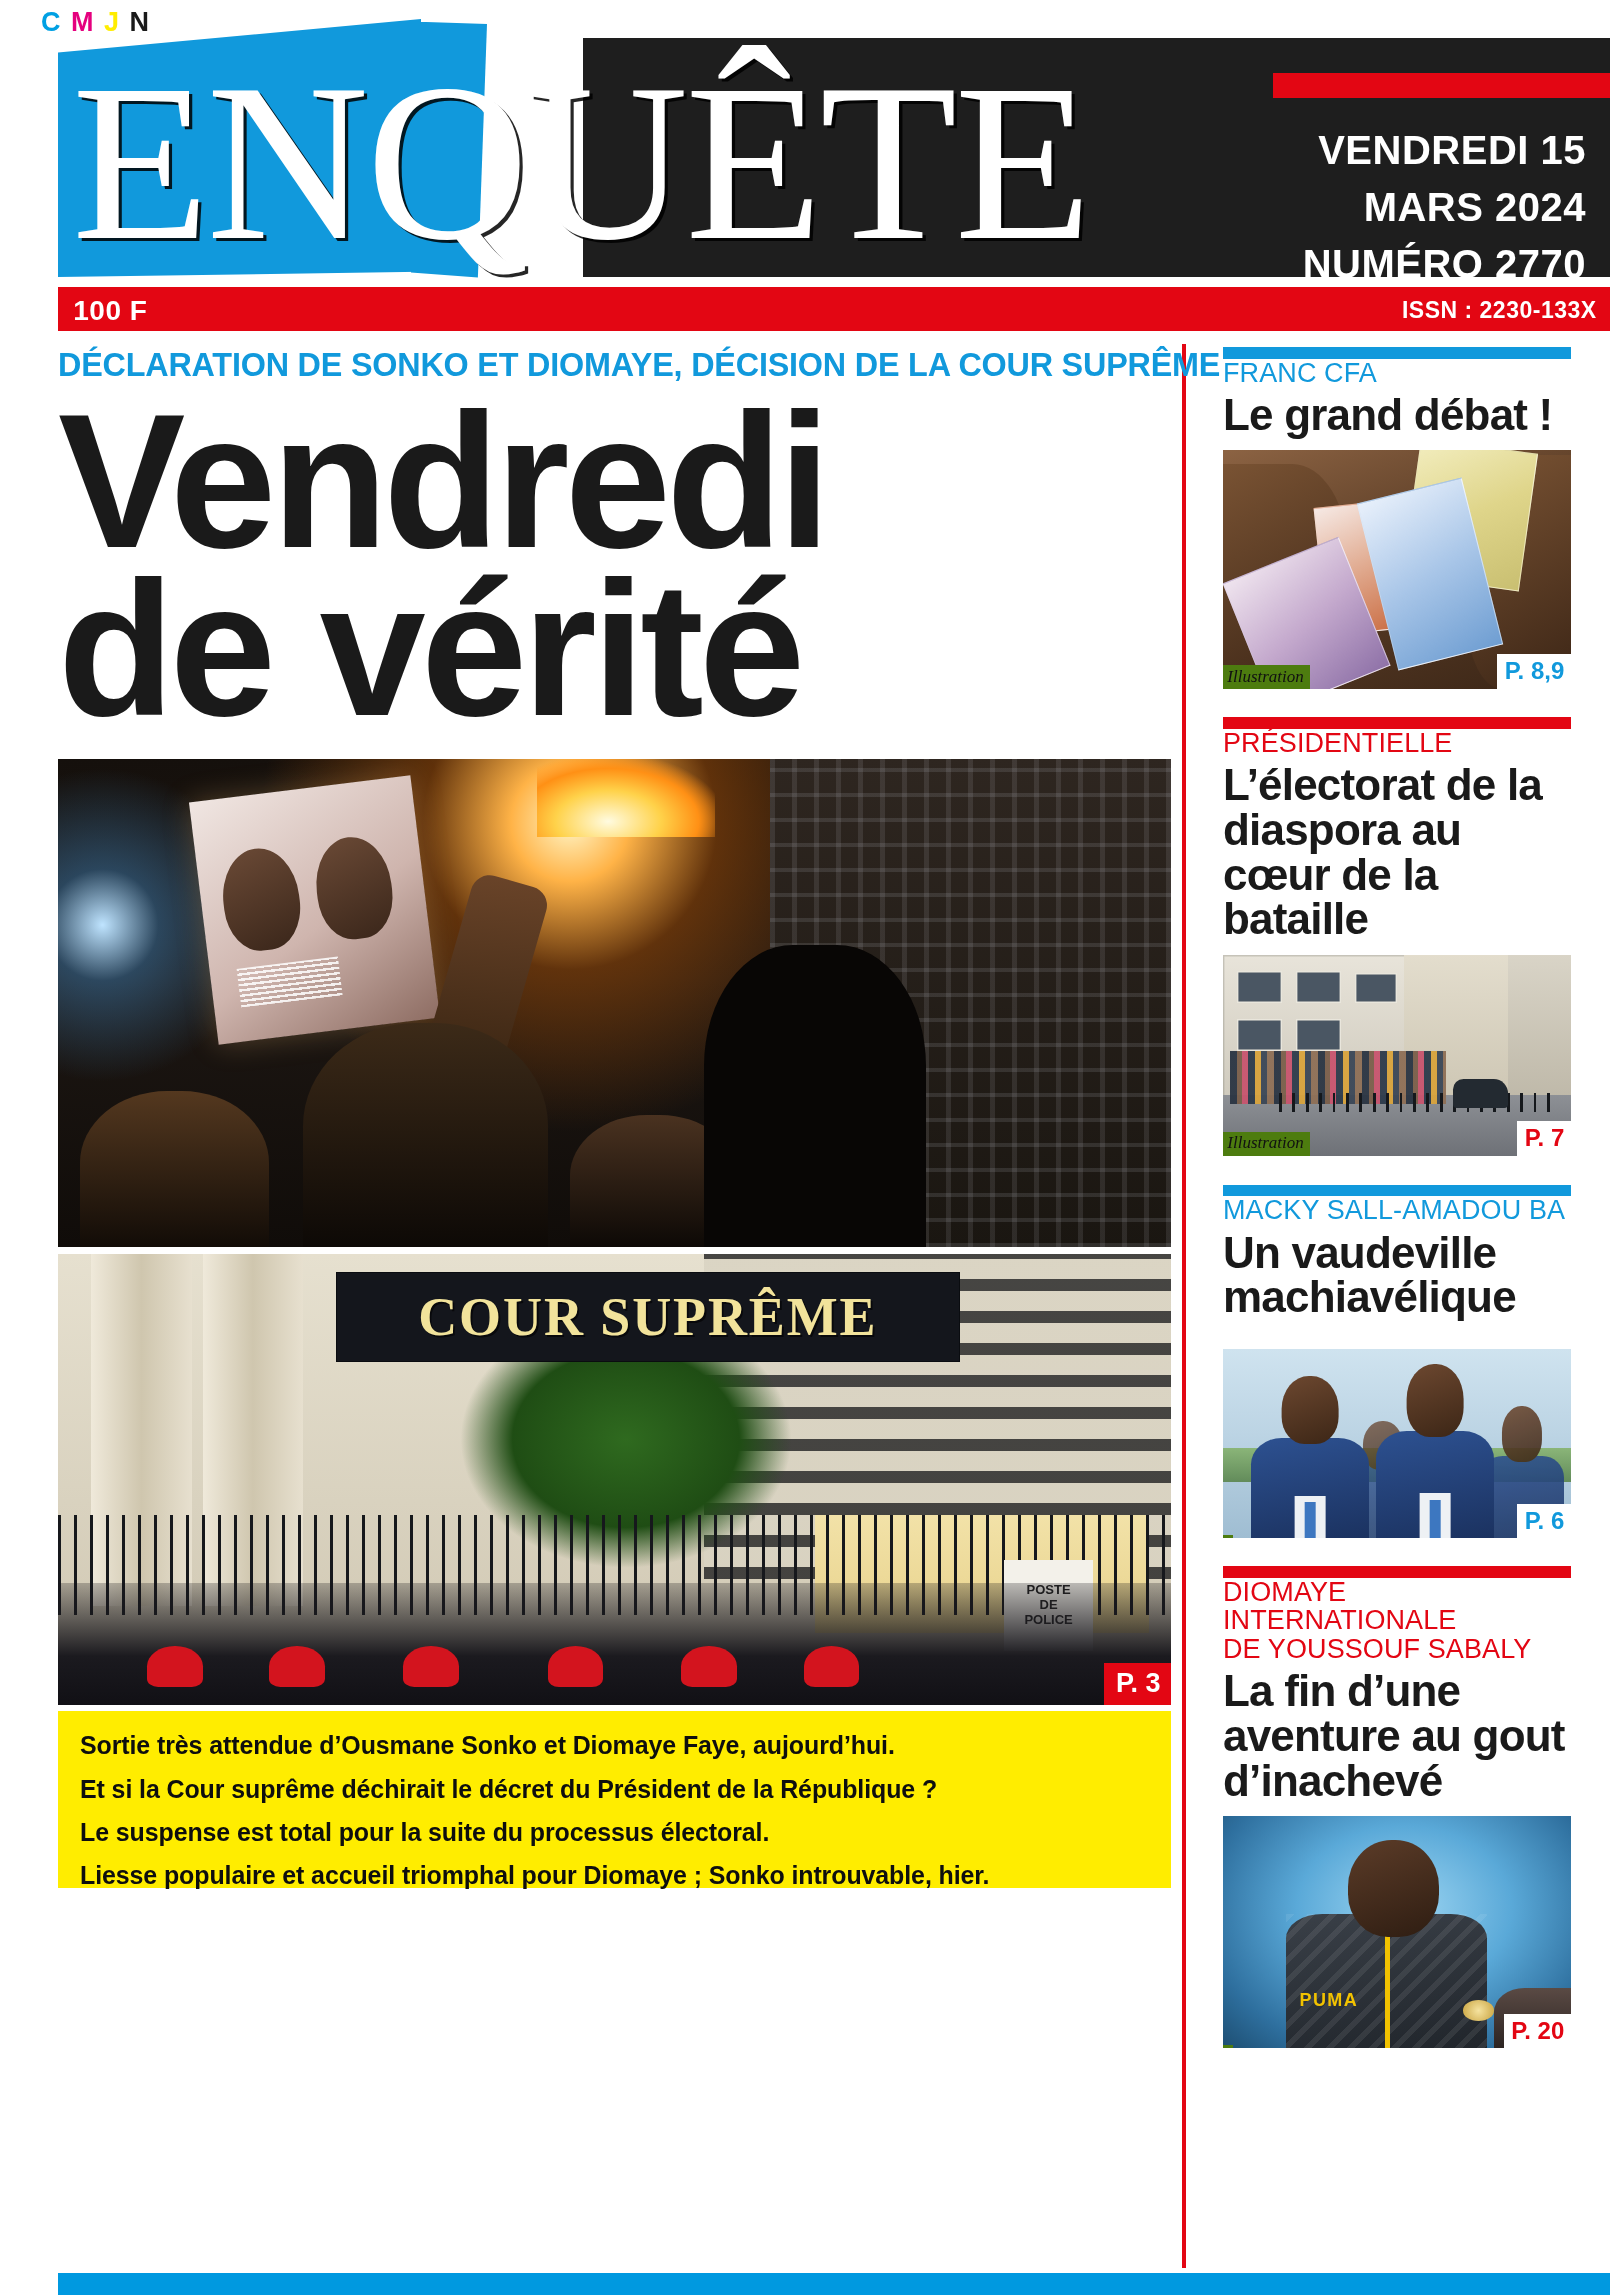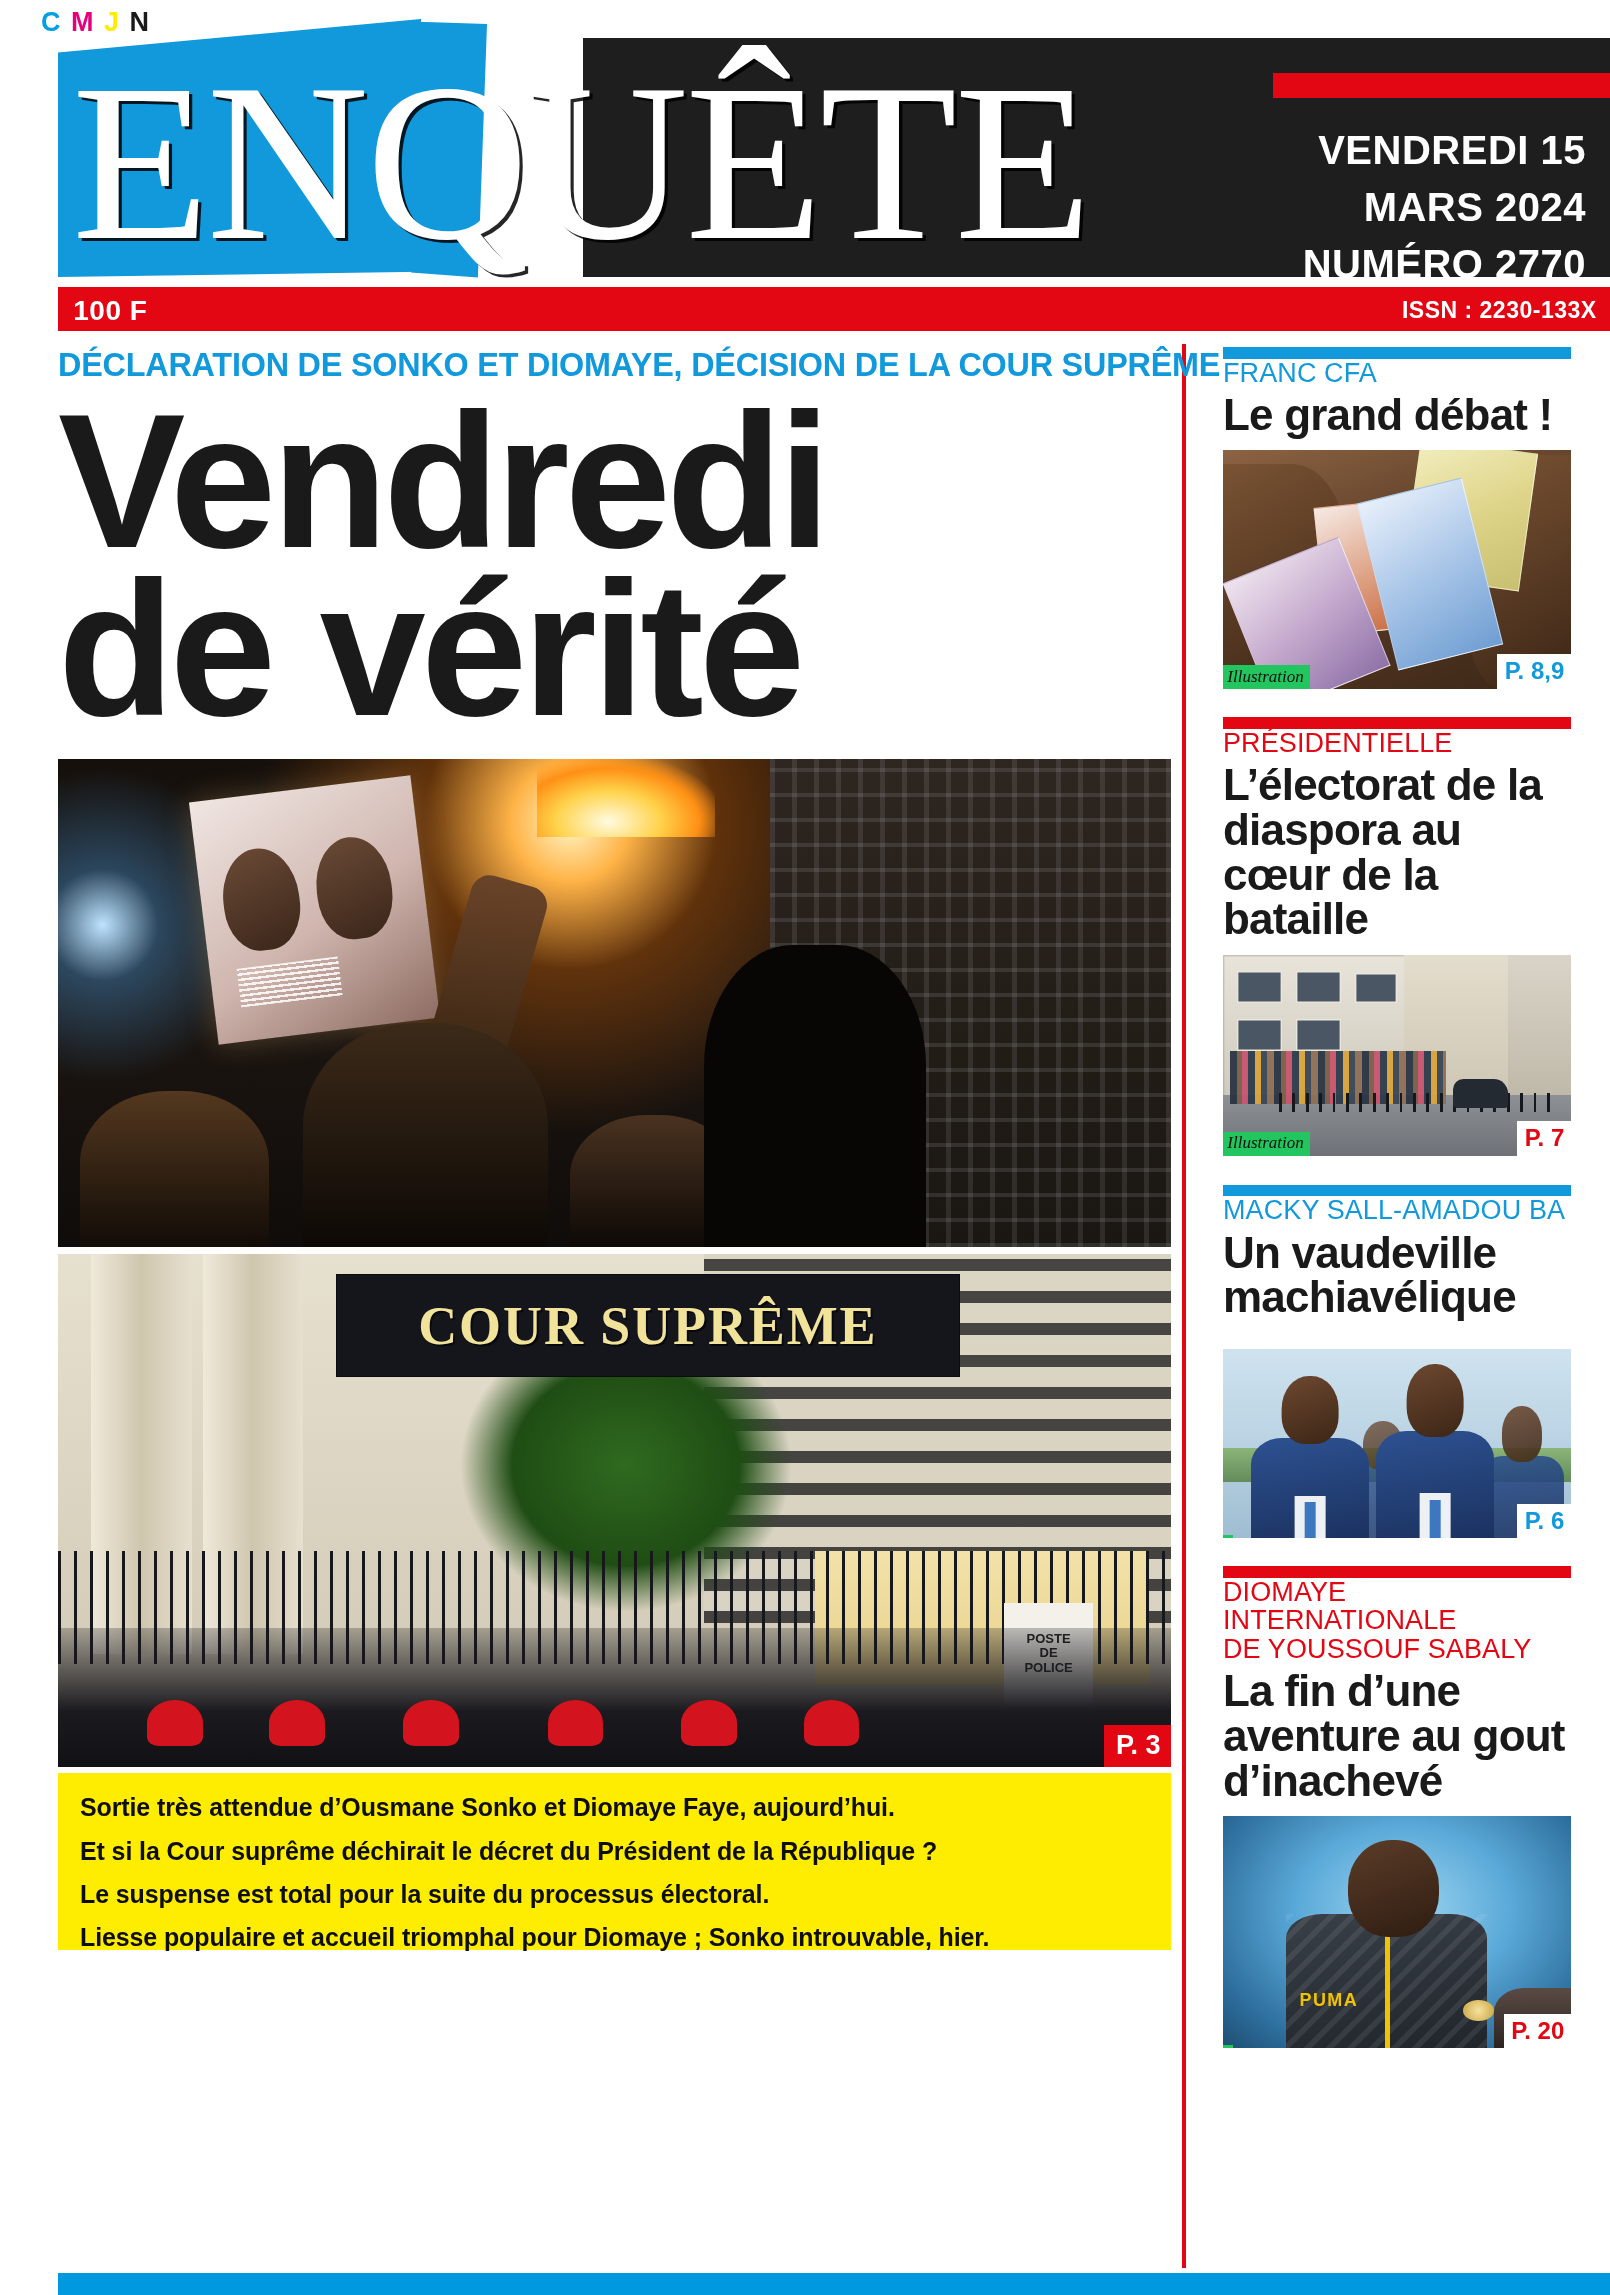--- a/index.html
+++ b/index.html
@@ -66,21 +66,21 @@
 
   .headline-main { margin-top:14.3px; color:#1A1A1A; font-weight:bold;
                    font-size:191px; line-height:0.88; letter-spacing:-4.8px; }
   .headline-main span { display:block; }
 
   .photo { position:relative; overflow:hidden; }
   .photo .pageref { position:absolute; right:0; bottom:0; background:#ffffff;
                     font-weight:bold; padding:2.9px 7.6px 3.8px 8.6px; }
 
   #photo-crowd { margin-top:26px; width:1113px; height:488px; }
-  #photo-court { margin-top:6.7px; width:1113px; height:513px; }
+  #photo-court { margin-top:6.7px; width:1113px; height:451px; }
   #photo-court .pageref { background:#E30613; color:#ffffff; font-size:27px;
                           padding:4.8px 10.5px 5.7px 11.5px; }
 
   .summary { margin-top:6.7px; width:1113px; height:177px; background:#FFED00;
              padding:21px 19px 0 22px; }
   .summary p { color:#0E0E0E; font-weight:bold; font-size:26px; line-height:1.02;
                margin-bottom:16.7px; letter-spacing:-0.1px;
                transform:scaleX(0.96); transform-origin:left center; }
 
   
@@ -92,21 +92,21 @@
 
   .side-kicker { font-weight:normal; font-size:27px; line-height:1.06;
                  letter-spacing:0.1px; margin-top:0; }
   .side-kicker.cyan { color:#1199DC; }
   .side-kicker.red  { color:#E30613; }
 
   .side-title { color:#1A1A1A; font-weight:bold; font-size:44px; line-height:1.02;
                 letter-spacing:-0.8px; margin-top:5.7px; }
 
   .side-photo { position:relative; overflow:hidden; width:348px; margin-top:12.4px; }
-  .side-photo .credit { position:absolute; left:0; bottom:0; background:#22c55e;
+  .side-photo .credit { position:absolute; left:0; bottom:0; background:#4d7c0f;
                         font-family:"Liberation Serif", serif; font-style:italic;
                         font-size:17px; padding:1.4px 6.2px 2.4px 4.3px; color:#111; }
   .side-photo .pageref { position:absolute; right:0; bottom:0; background:#ffffff;
                          font-weight:bold; font-size:24px; padding:2.9px 6.7px 3.8px 7.6px; }
   .side-photo .pageref.cyan { color:#1199DC; }
   .side-photo .pageref.red  { color:#E30613; }
 
   .footer-cyan { position:absolute; left:58px; top:2273px; width:1552px; height:22.5px;
                  background:#0099E0; }
 

